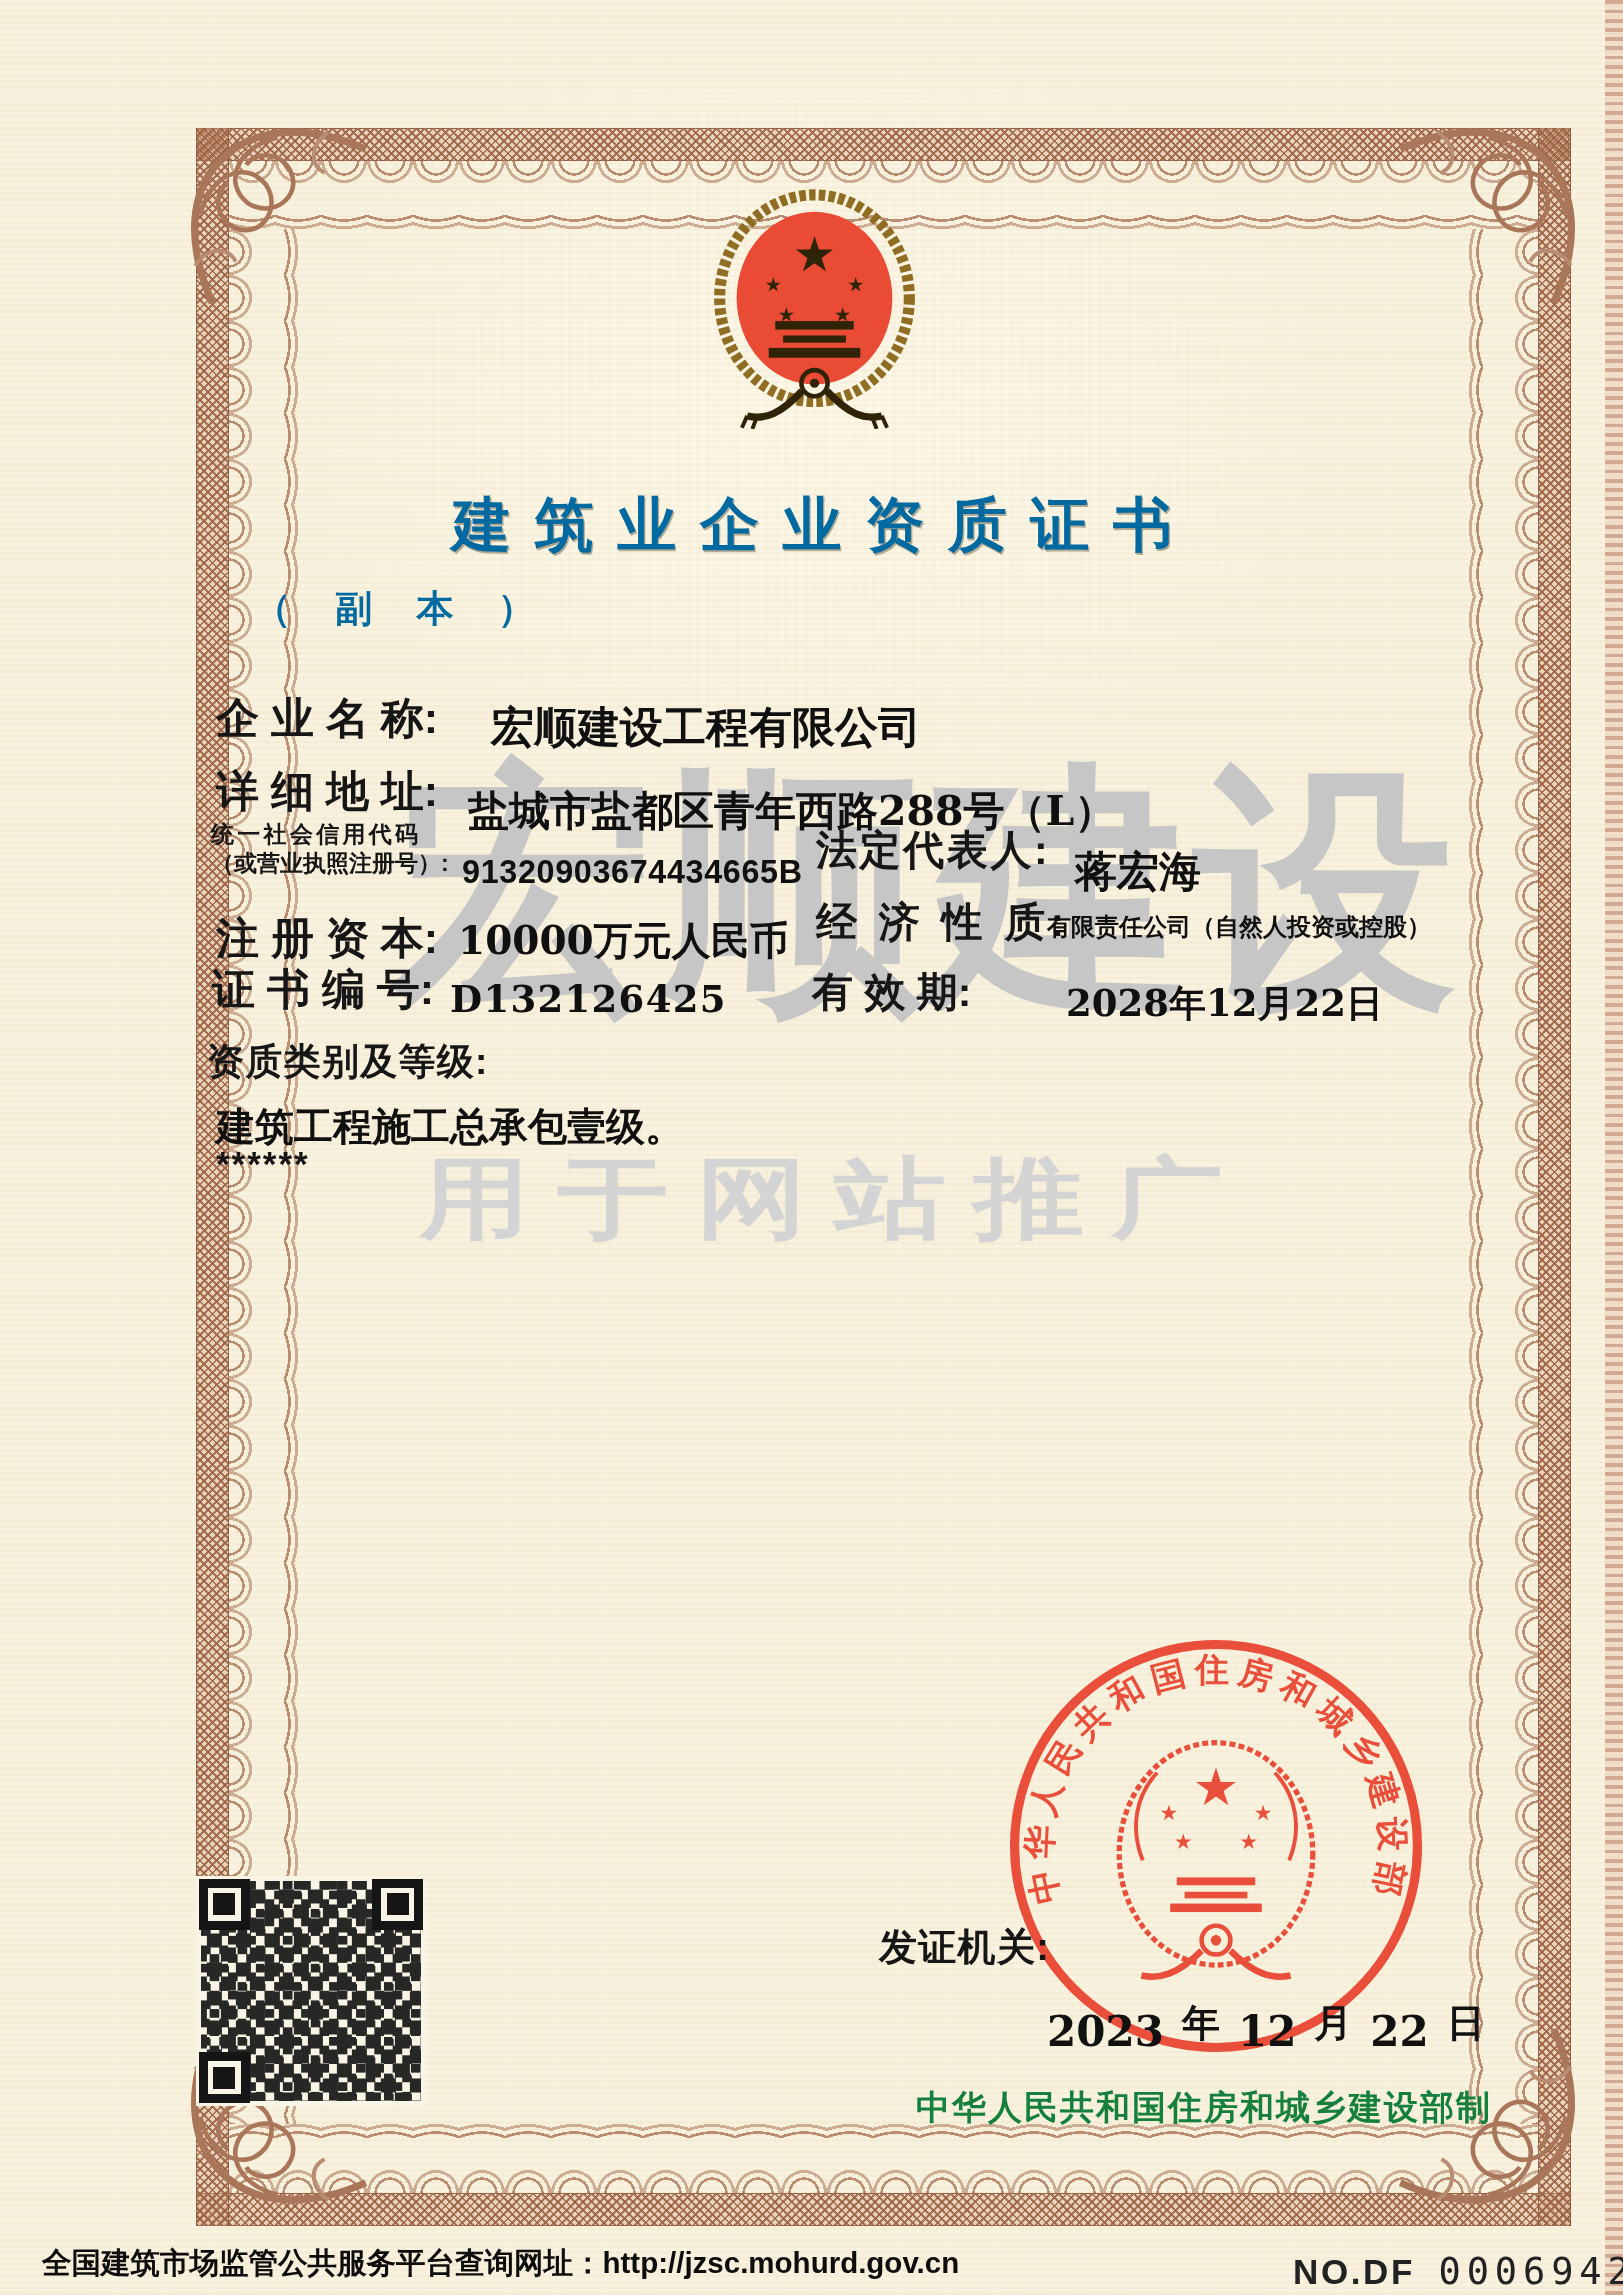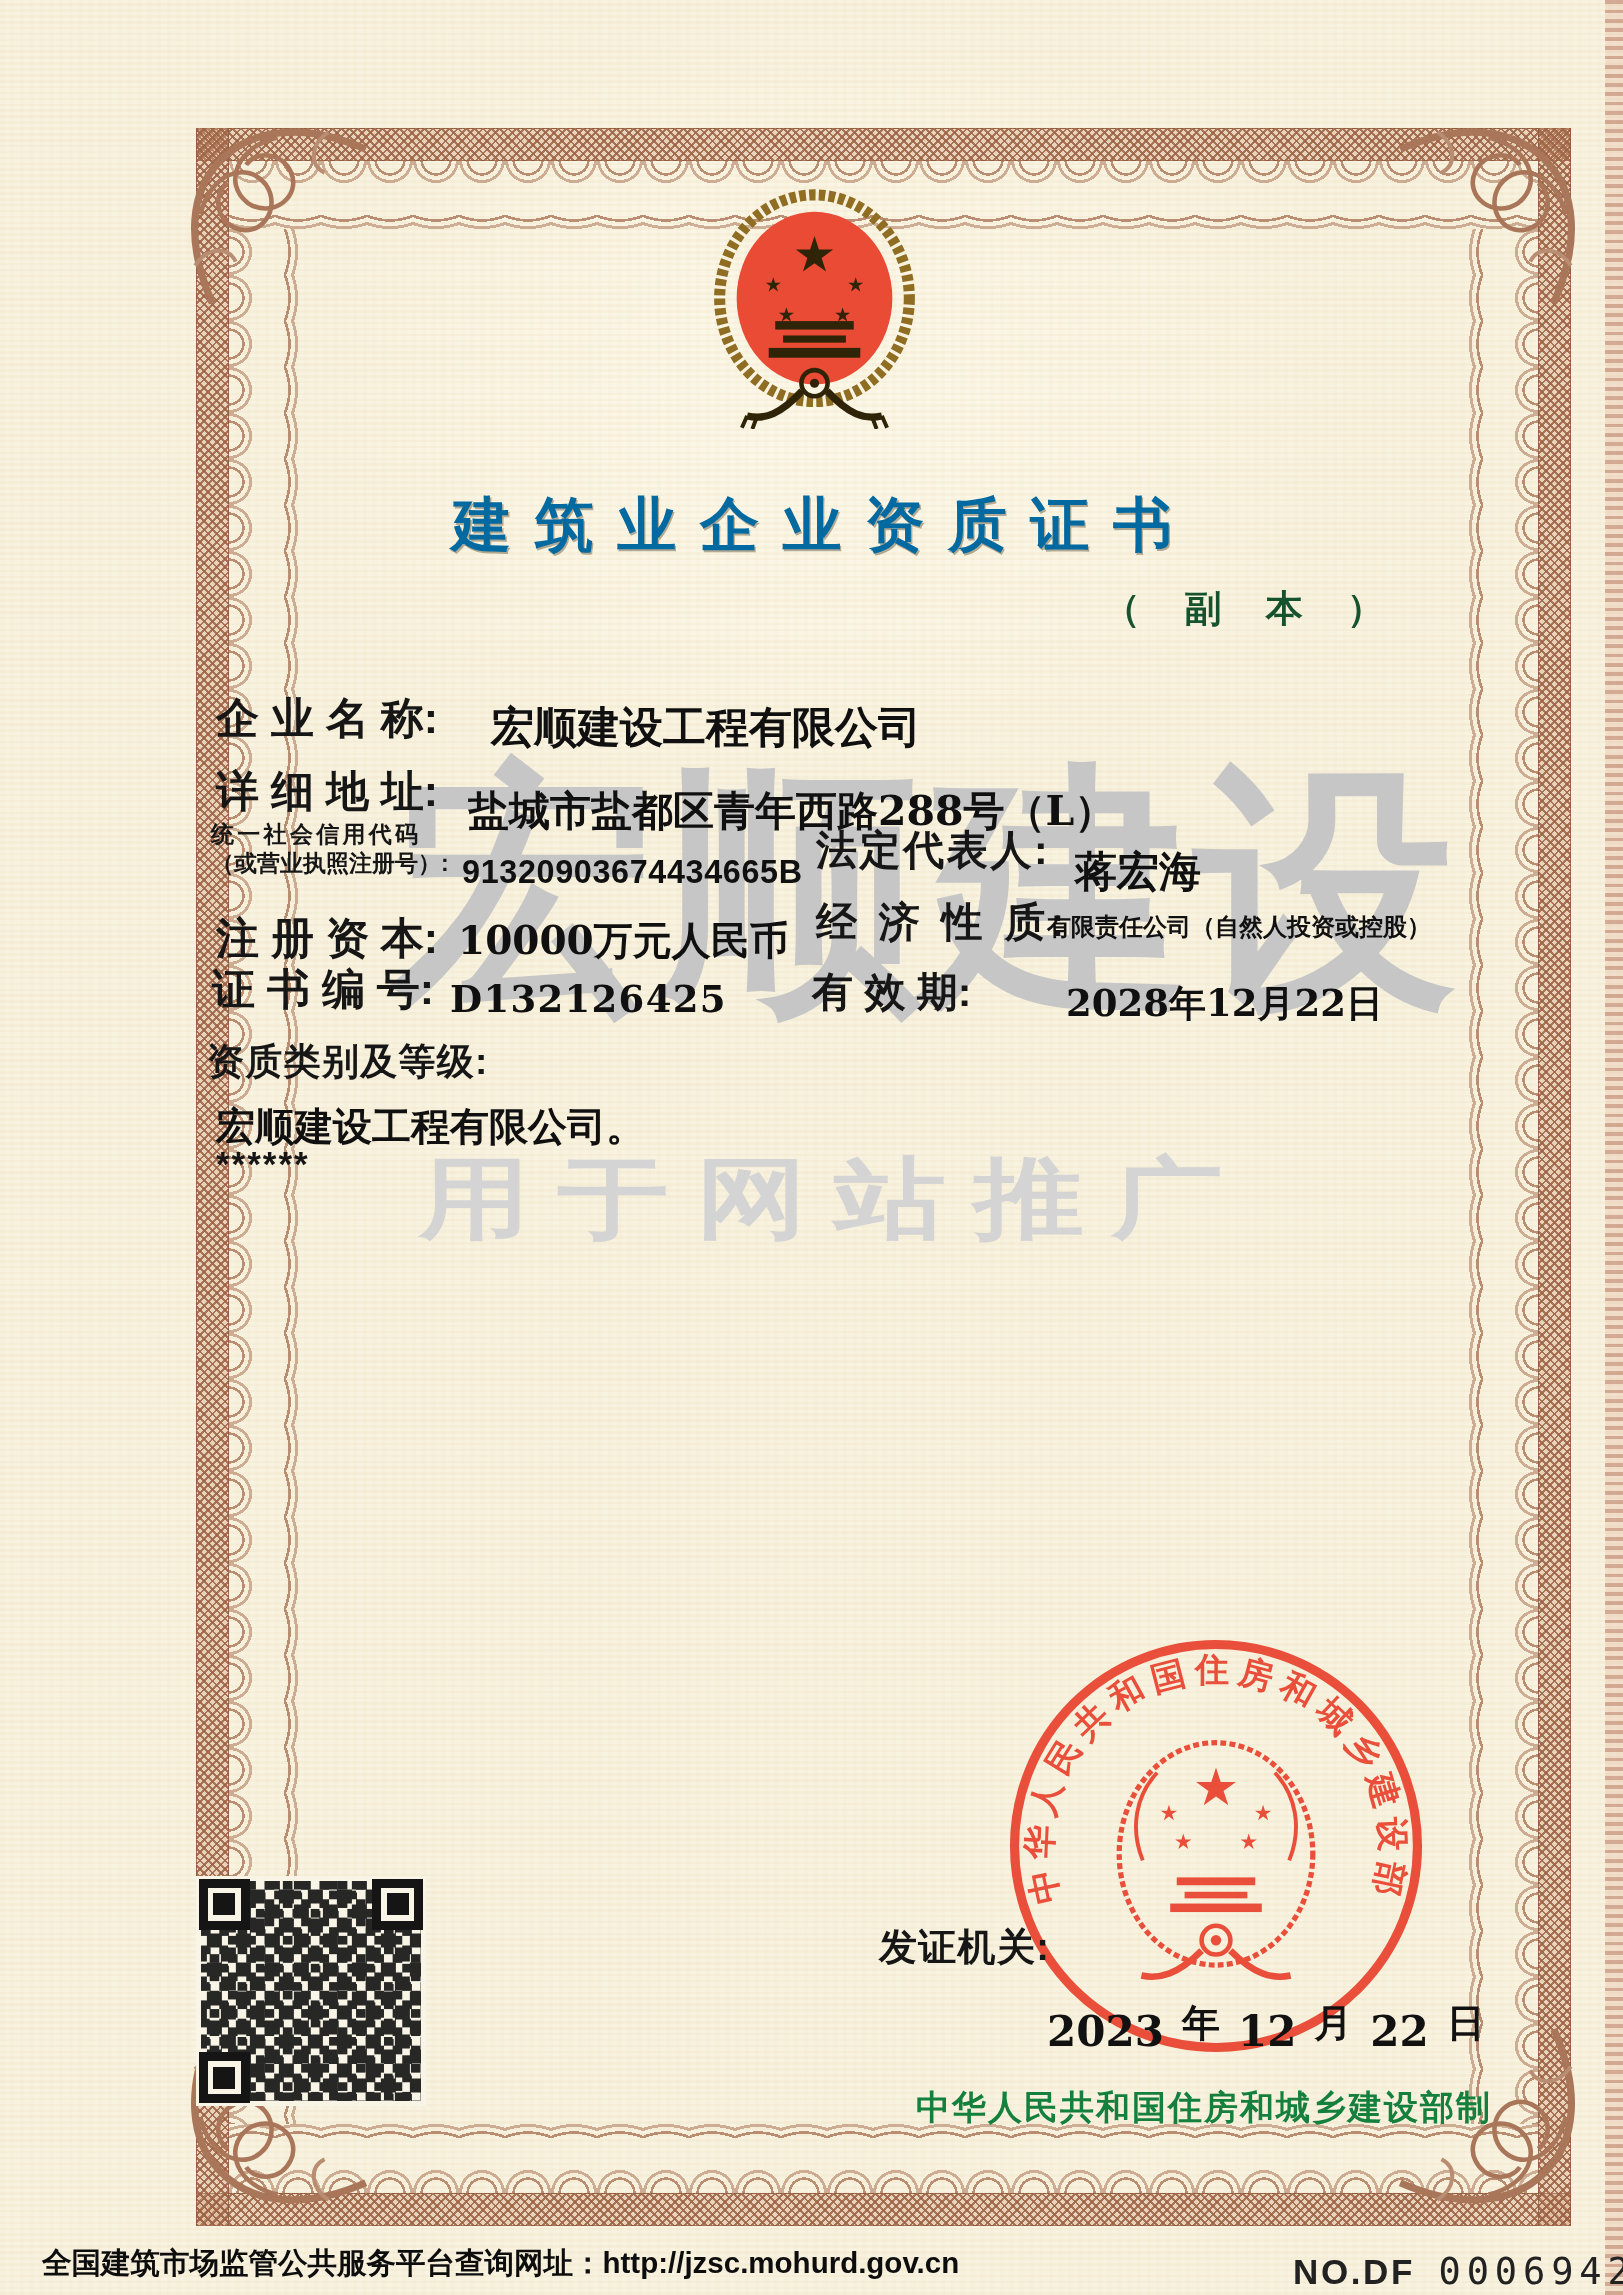--- a/index.html
+++ b/index.html
@@ -48,22 +48,22 @@
   .wm1{position:absolute;z-index:1;left:393px;top:717px;font-size:262px;font-weight:bold;
     letter-spacing:5.2px;color:#c6c6c6;font-family:"Liberation Sans",sans-serif;white-space:nowrap;}
   .wm2{position:absolute;z-index:1;left:419px;top:1139px;font-size:111px;font-weight:bold;
     letter-spacing:27.5px;color:#d4d4d4;font-family:"Liberation Sans",sans-serif;white-space:nowrap;
     transform:scaleY(.8);transform-origin:top left;}
   
   .emblem{position:absolute;z-index:3;left:713px;top:187px;}
   .title{position:absolute;z-index:3;left:223px;top:486px;width:1178px;text-align:center;
     font-size:59px;font-weight:bold;letter-spacing:23.6px;padding-left:23.6px;box-sizing:border-box;
     color:#0369a1;text-shadow:1.3px 2px 0 rgba(45,35,5,.35);white-space:nowrap;}
-  .subtitle{position:absolute;z-index:3;left:223px;top:584px;width:1178px;text-align:right;
-    font-size:37px;font-weight:bold;letter-spacing:17px;padding-left:31px;box-sizing:border-box;color:#14532d;white-space:nowrap;}
+  .subtitle{position:absolute;z-index:3;left:223px;top:584px;width:1178px;text-align:left;
+    font-size:37px;font-weight:bold;letter-spacing:17px;padding-left:31px;box-sizing:border-box;color:#0369a1;white-space:nowrap;}
   
   .lbl{position:absolute;z-index:3;font-weight:bold;color:#161616;white-space:nowrap;font-family:"Liberation Sans",sans-serif;}
   .val{position:absolute;z-index:3;font-weight:bold;color:#101010;white-space:nowrap;font-family:"DejaVu Serif",serif;}
   .l-company{left:216px;top:690px;font-size:43px;}
   .v-company{left:468px;top:699px;font-size:43px;margin-left:23px;}
   .l-address{left:216px;top:763px;font-size:43px;}
   .v-address{left:468px;top:784px;font-size:41px;}
   .l-cc1{left:211px;top:819px;font-size:23px;letter-spacing:3.3px;}
   .l-cc2{left:211px;top:848px;font-size:23px;}
   .v-cc{left:462px;top:852px;font-size:34px;letter-spacing:0.7px;transform:scaleX(.95);transform-origin:left top;font-family:"Liberation Sans",sans-serif;}
@@ -186,21 +186,21 @@
   <div class="lbl l-econ">经 济 性 质:</div>
   <div class="val v-econ">有限责任公司（自然人投资或控股）</div>
 
   <div class="lbl l-certno">证 书 编 号:</div>
   <div class="val v-certno">D132126425</div>
 
   <div class="lbl l-valid">有  效  期:</div>
   <div class="val v-valid">2028年12月22日</div>
 
   <div class="lbl l-qual">资质类别及等级:</div>
-  <div class="val v-qual">宏顺建设工程有限公司。</div>
+  <div class="val v-qual">建筑工程施工总承包壹级。</div>
   <div class="lbl v-stars">******</div>
 
   <div class="qr">
     <div class="qr-noise"></div>
     <div class="finder tl">
         <div></div>
       </div>
     <div class="finder tr">
         <div></div>
       </div>

